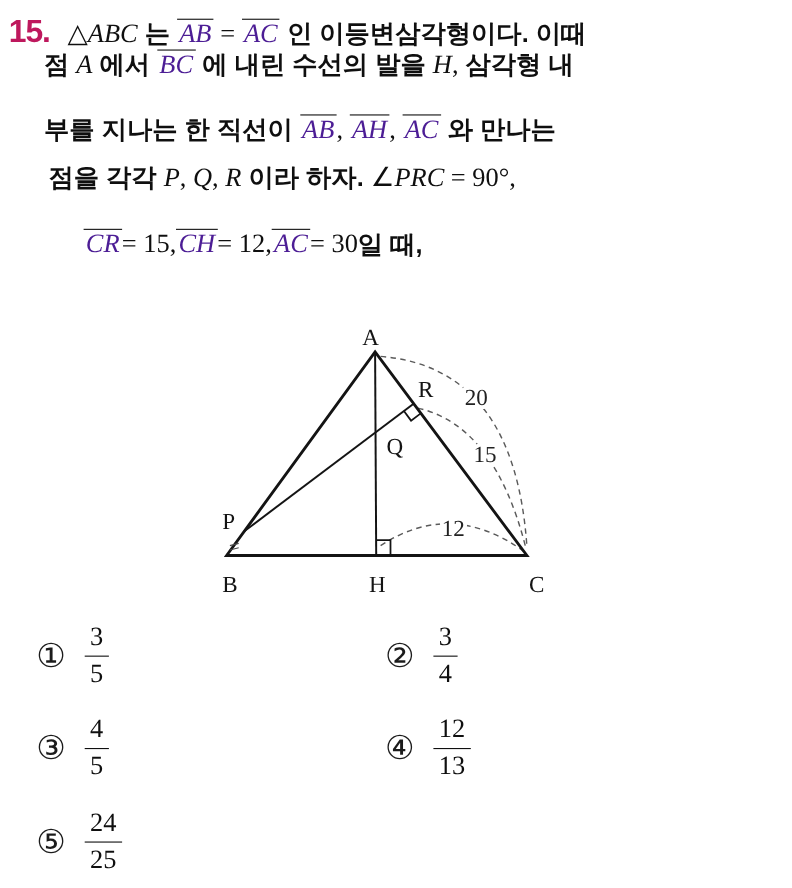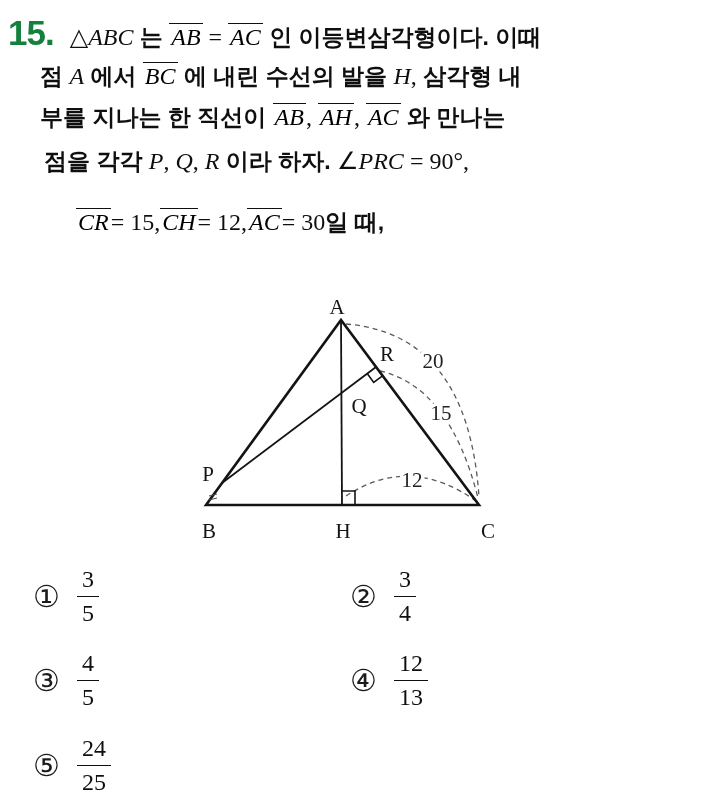--- a/index.html
+++ b/index.html
@@ -5,27 +5,27 @@
   html,body{margin:0;padding:0;}
   body{
     width:720px;height:807px;position:relative;overflow:hidden;
     background:#ffffff;color:#111;
     font-family:"Liberation Sans",sans-serif;
   }
   
   .line{position:absolute;white-space:nowrap;}
   .qnum{
     font-family:"Liberation Sans",sans-serif;font-weight:700;
-    font-size:35px;color:#15803d;margin-right:16px;letter-spacing:-1px;
+    font-size:29px;color:#be185d;margin-right:16px;letter-spacing:-1px;
   }
   .ko{font-family:"Liberation Sans",sans-serif;font-weight:700;font-size:23px;color:#0f0f0f;}
   .mi{font-family:"Liberation Serif",serif;font-style:italic;font-size:24px;color:#0f0f0f;margin-top:23px;}
   .mr{font-family:"Liberation Serif",serif;font-size:24px;color:#0f0f0f;}
   .ovi{
-    font-family:"Liberation Serif",serif;font-style:italic;font-size:24px;color:#000000;
+    font-family:"Liberation Serif",serif;font-style:italic;font-size:24px;color:#4c1d95;
     display:inline-block;border-top:1.7px solid #0f0f0f;line-height:1.08;
     padding:1px 2px 0 2px;
   }
   .line-flex{display:flex;align-items:center;}
   .frac{display:inline-flex;flex-direction:column;align-items:center;margin:0 7px;}
   .fnum{border-bottom:1.9px solid #0f0f0f;padding:0 4px 2px 4px;display:inline-flex;justify-content:center;}
   .fden{padding-top:2px;display:inline-flex;justify-content:center;}
   
   .fig{position:absolute;left:150px;top:290px;}
   
@@ -35,21 +35,21 @@
          font-family:"Liberation Serif",serif;font-size:24px;color:#0f0f0f;}
   .cnum{border-bottom:1.8px solid #0f0f0f;padding:0 5px 3px 5px;}
   .cden{padding-top:3px;}
 </style>
 </head>
 <body>
 
 <div class="line" style="left:8px;top:13px;">
   <span class="qnum">15.</span><span><span class="mr">△</span><span class="mi">ABC</span><span class="ko"> 는 </span><span class="ovi">AB</span><span class="mr"> = </span><span class="ovi">AC</span><span class="ko"> 인 이등변삼각형이다. 이때</span></span>
 </div>
-<div class="line" style="left:40px;top:61px;"><span class="ko">점 </span><span class="mi">A</span><span class="ko"> 에서 </span><span class="ovi">BC</span><span class="ko"> 에 내린 수선의 발을 </span><span class="mi">H</span><span class="mr">,</span><span class="ko"> 삼각형 내</span></div>
+<div class="line" style="left:40px;top:43px;"><span class="ko">점 </span><span class="mi">A</span><span class="ko"> 에서 </span><span class="ovi">BC</span><span class="ko"> 에 내린 수선의 발을 </span><span class="mi">H</span><span class="mr">,</span><span class="ko"> 삼각형 내</span></div>
 <div class="line" style="left:40px;top:102px;"><span class="ko">부를 지나는 한 직선이 </span><span class="ovi">AB</span><span class="mr">, </span><span class="ovi">AH</span><span class="mr">, </span><span class="ovi">AC</span><span class="ko"> 와 만나는</span></div>
 <div class="line" style="left:44px;top:146px;"><span class="ko">점을 각각 </span><span class="mi">P</span><span class="mr">, </span><span class="mi">Q</span><span class="mr">, </span><span class="mi">R</span><span class="ko"> 이라 하자. </span><span class="mr">∠</span><span class="mi">PRC</span><span class="mr"> = 90°,</span></div>
 <div class="line line-flex" style="left:40px;top:188px;height:68px;margin-left:36px;">
     <span class="ovi">CR</span>
     <span class="mr"> = 15, </span>
     <span class="ovi">CH</span>
     <span class="mr"> = 12, </span>
     <span class="ovi">AC</span>
     <span class="mr"> = 30</span>
     <span class="ko">일 때, </span>

